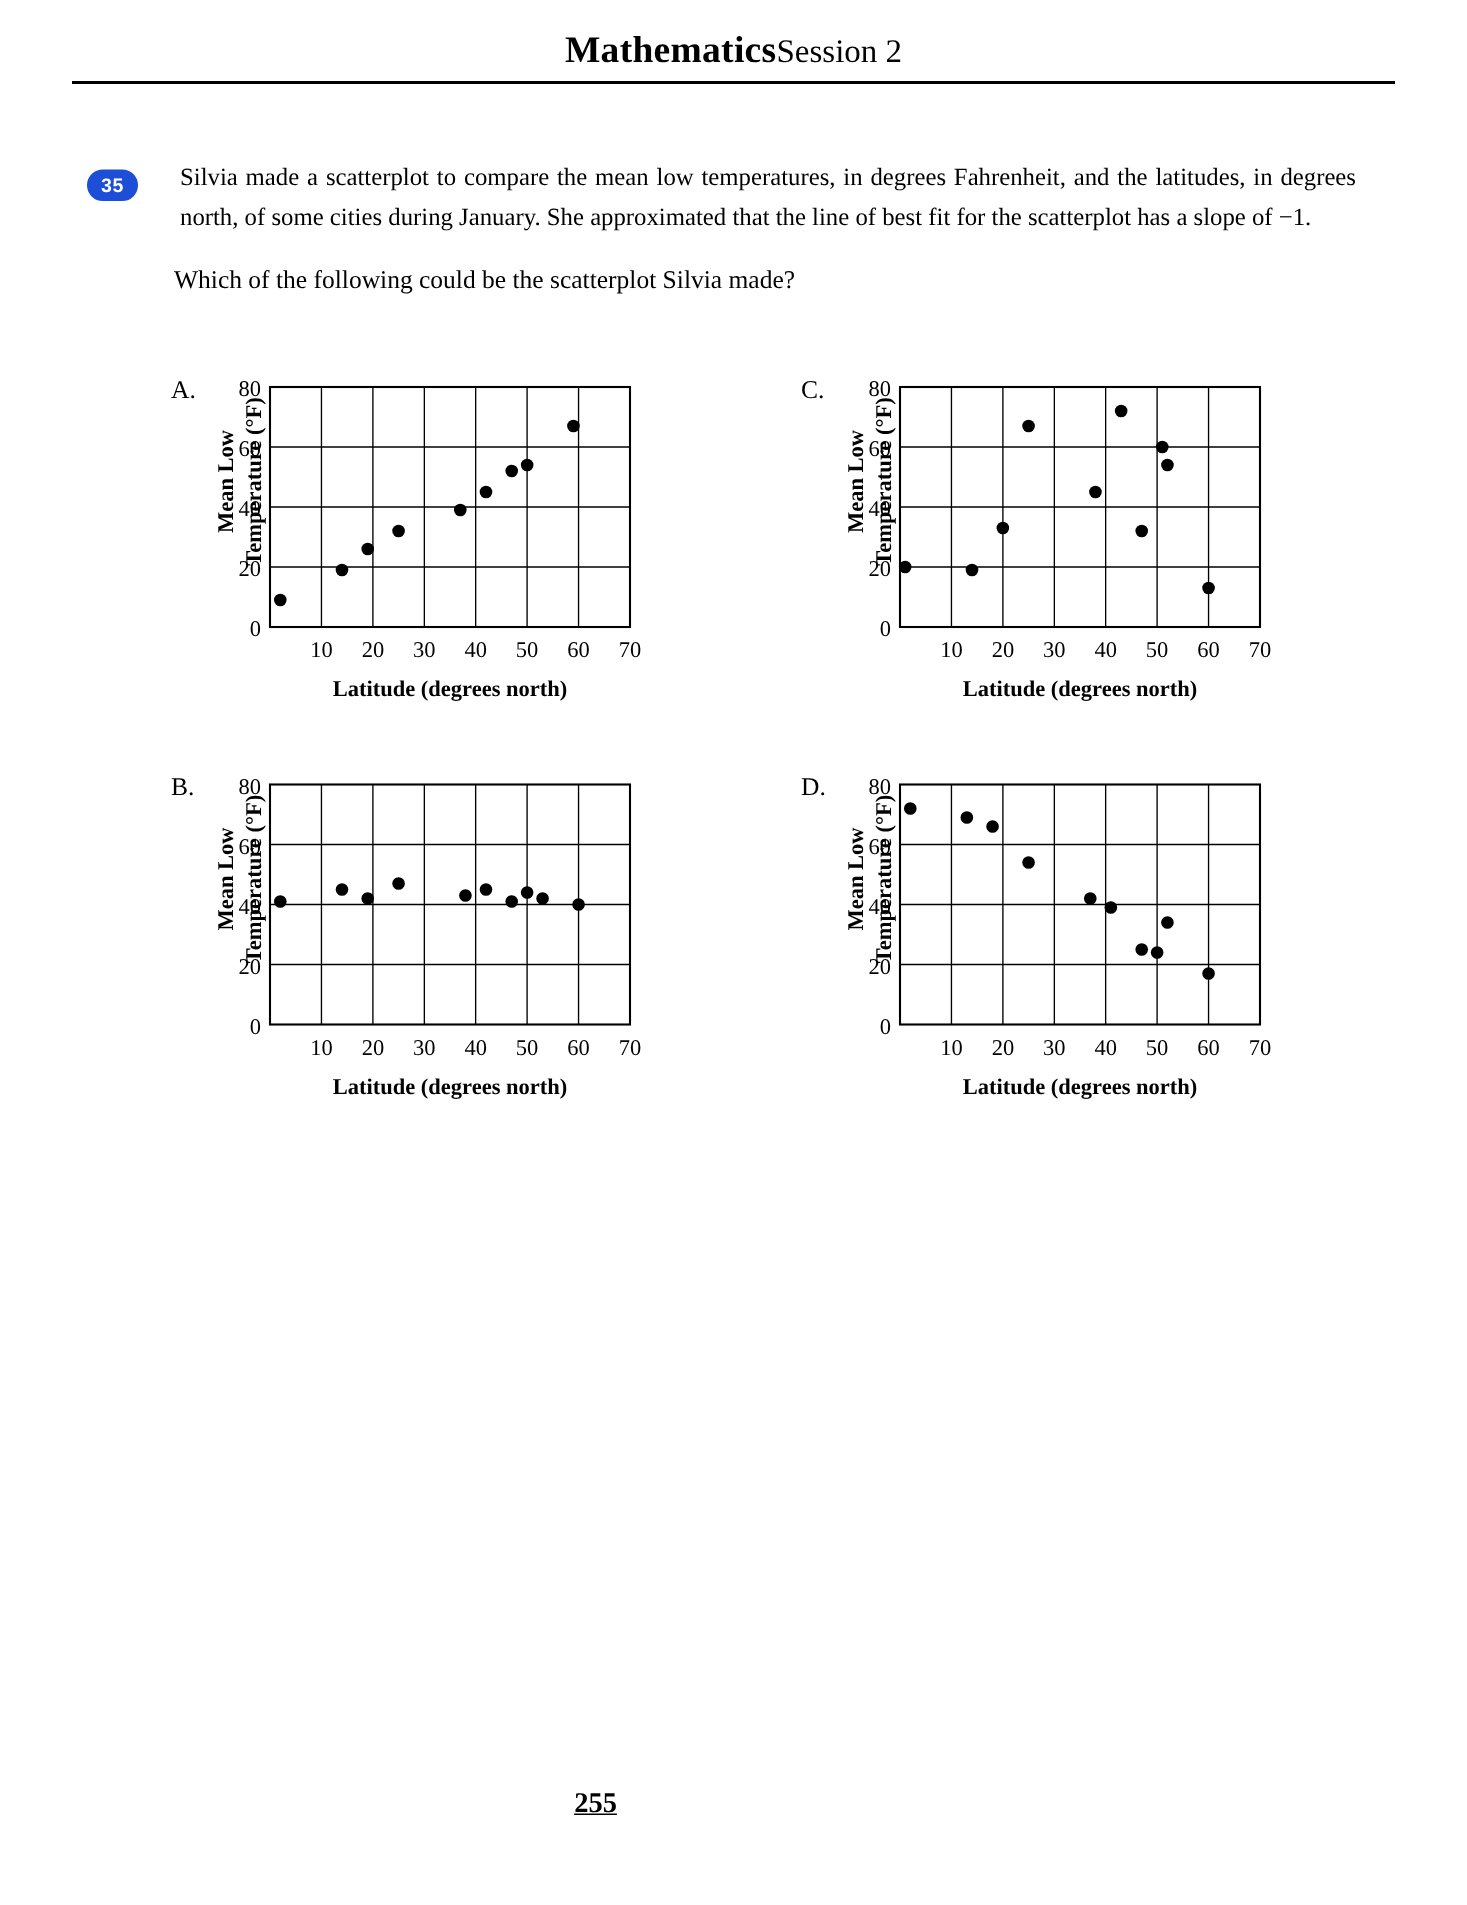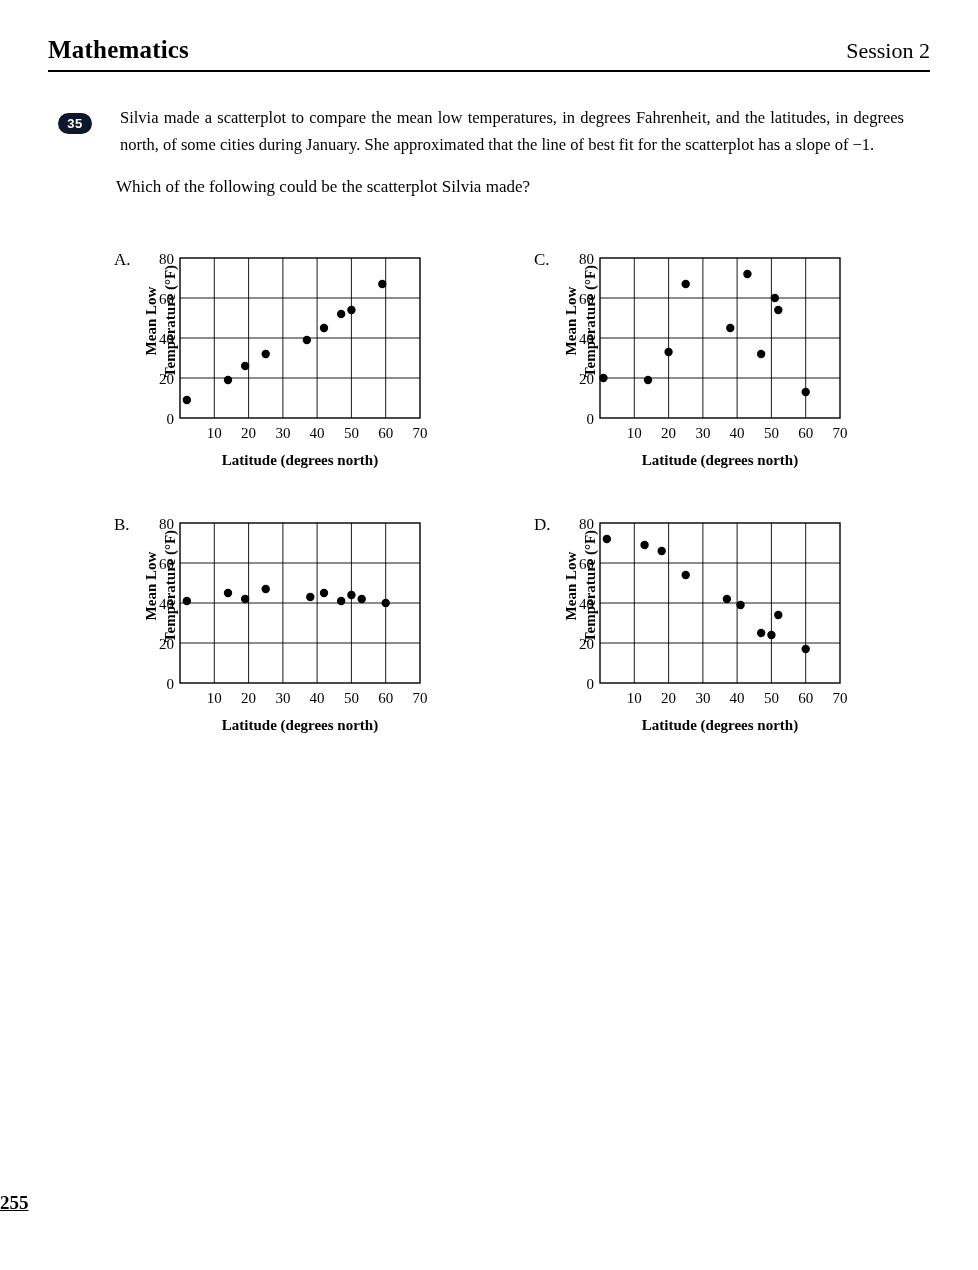--- a/index.html
+++ b/index.html
@@ -19,24 +19,24 @@
     position: absolute;
     left: 0; top: 0;
     width: 978px;
     height: 1270px;
   }
 
   
   .header {
     position: absolute;
     left: 48px;
-    top: 36px;
+    top: 20px;
     width: 882px;
     display: flex;
-    justify-content: space-between;
+    justify-content: center;
     align-items: baseline;
     border-bottom: 2.5px solid #000;
     padding-bottom: 6px;
   }
   .header-title {
     font-size: 25px;
     font-weight: bold;
     letter-spacing: 0.2px;
   }
   .header-session {
@@ -51,21 +51,21 @@
     top: 105px;
     width: 882px;
   }
   .q-number {
     position: absolute;
     left: 10px;
     top: 8px;
     width: 34px;
     height: 21px;
     border-radius: 11px;
-    background: #0f172a;
+    background: #1d4ed8;
     color: #fff;
     font-family: "Liberation Sans", sans-serif;
     font-size: 13px;
     font-weight: bold;
     display: flex;
     align-items: center;
     justify-content: center;
     letter-spacing: 0.5px;
   }
   .q-body {
@@ -135,21 +135,21 @@
   .grid { stroke: #000; stroke-width: 0.9; }
   .tick-txt { font-family: "Liberation Serif", serif; font-size: 15px; fill: #000; }
   .dot { fill: #000; }
 
   
   .footer {
     position: absolute;
     left: 0;
     top: 1192px;
     width: 794px;
-    text-align: left;
+    text-align: center;
     font-size: 19px;
     font-weight: bold;
     text-decoration: underline;
   }
 </style>
 </head>
 <body>
 
 <div class="page">
 

